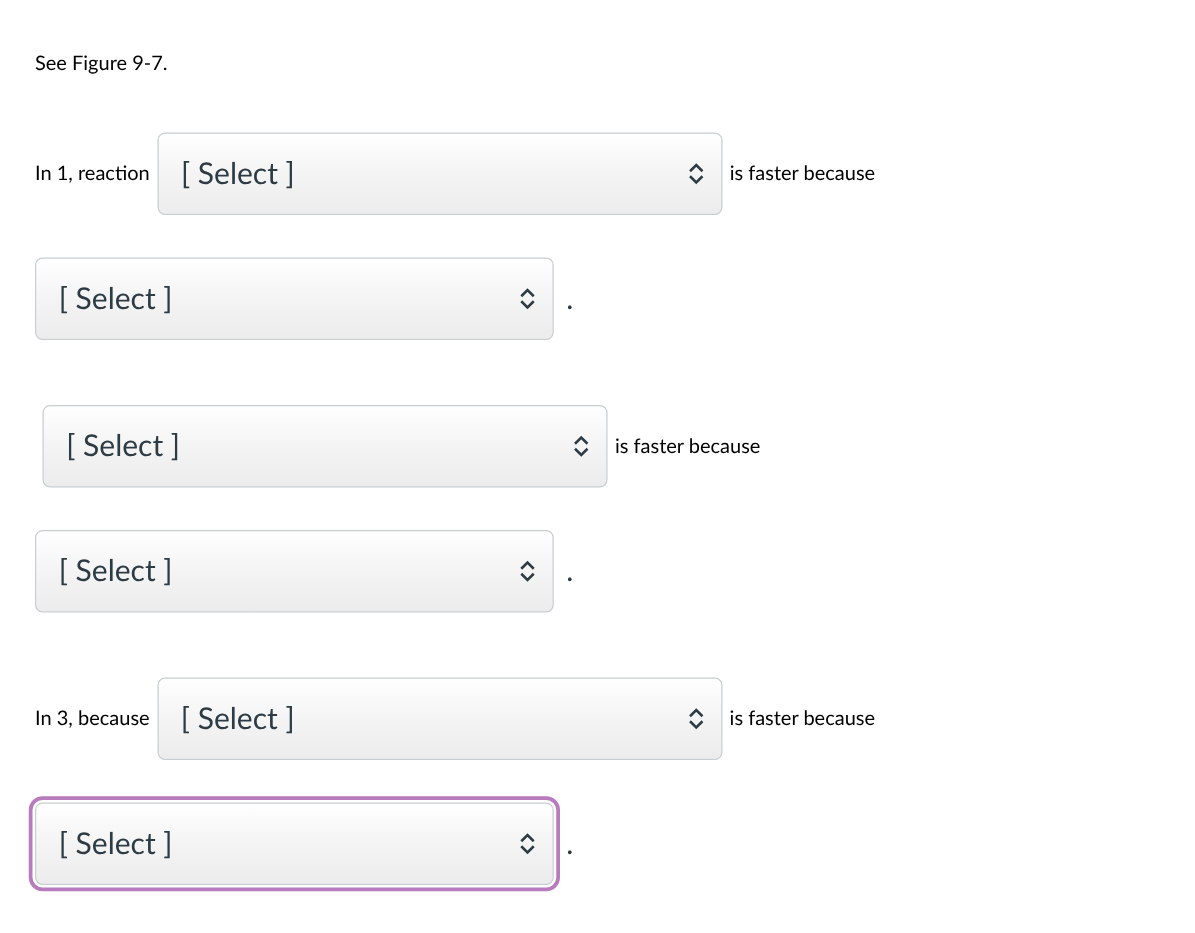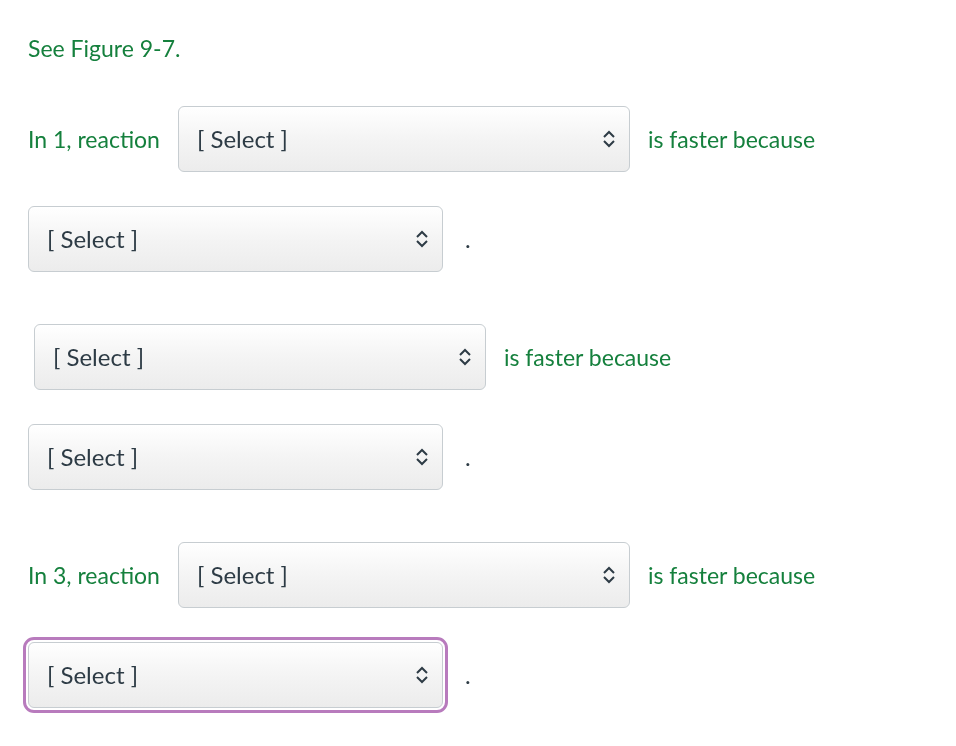--- a/index.html
+++ b/index.html
@@ -16,32 +16,32 @@
       line-height: 1.5;
       width: 956px;
     }
     .question-intro {
       margin-bottom: 40px;
     }
     .question-line {
       display: flex;
       align-items: center;
       flex-wrap: wrap;
-      gap: 12px;
+      gap: 0;
       margin-bottom: 34px;
     }
     .question-line.second {
       margin-bottom: 52px;
     }
     .question-line.last-second {
       margin-bottom: 0;
     }
     .text-segment {
-      color: #15803d;
-      font-size: 23px;
+      color: #000000;
+      font-size: 16px;
       white-space: pre;
       text-align: right;
     }
     .select-wrapper {
       position: relative;
       display: inline-flex;
       align-items: flex-end;
       margin: 0 6px;
     }
     .select-box {
@@ -149,21 +149,21 @@
             <path d="M1 7 L6 2 L11 7" fill="none" stroke="#2d3b45" stroke-width="2"></path>
             <path d="M1 11 L6 16 L11 11" fill="none" stroke="#2d3b45" stroke-width="2"></path>
           </svg>
       </span>
     </div>
   </div>
   <span class="period">.</span>
 </div>
 
 <div class="question-line">
-  <span class="text-segment">In 3, reaction</span>
+  <span class="text-segment">In 3, because</span>
   <div class="select-wrapper">
     <div class="select-box wide">
       <span class="select-label">[ Select ]</span>
       <span class="updown-icon">
         <svg width="12" height="18" viewBox="0 0 12 18">
             <path d="M1 7 L6 2 L11 7" fill="none" stroke="#2d3b45" stroke-width="2"></path>
             <path d="M1 11 L6 16 L11 11" fill="none" stroke="#2d3b45" stroke-width="2"></path>
           </svg>
       </span>
     </div>

